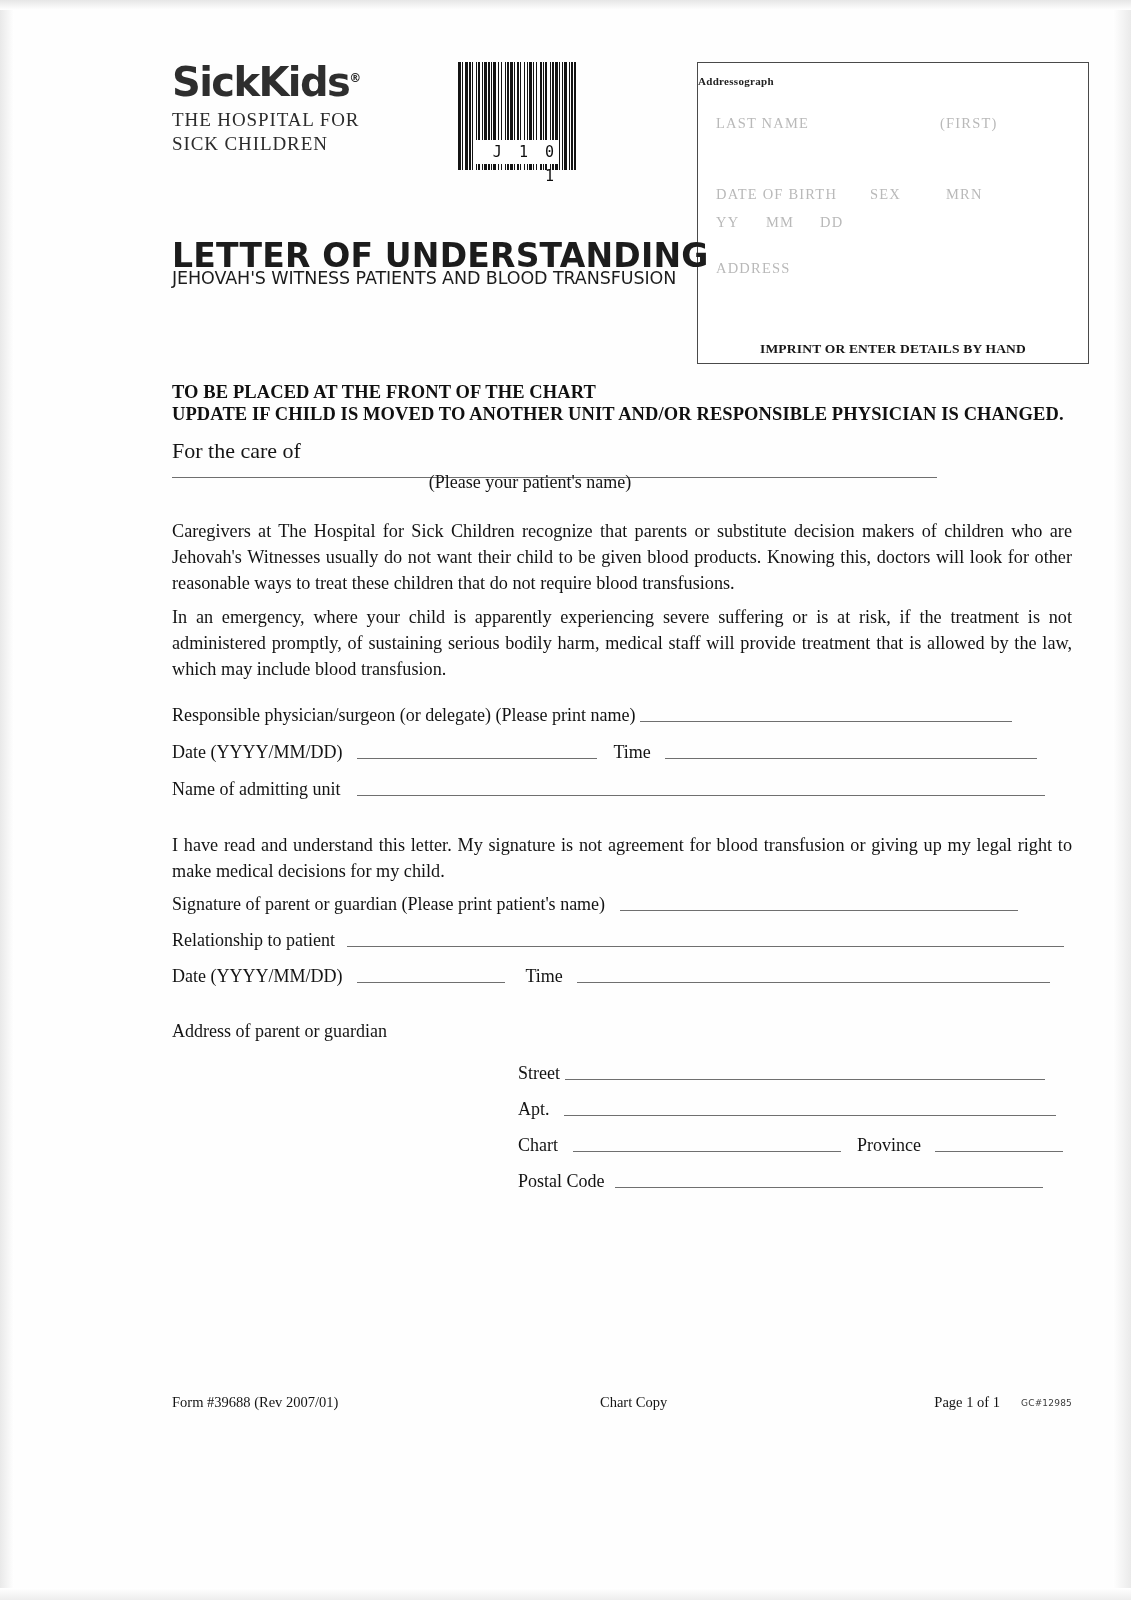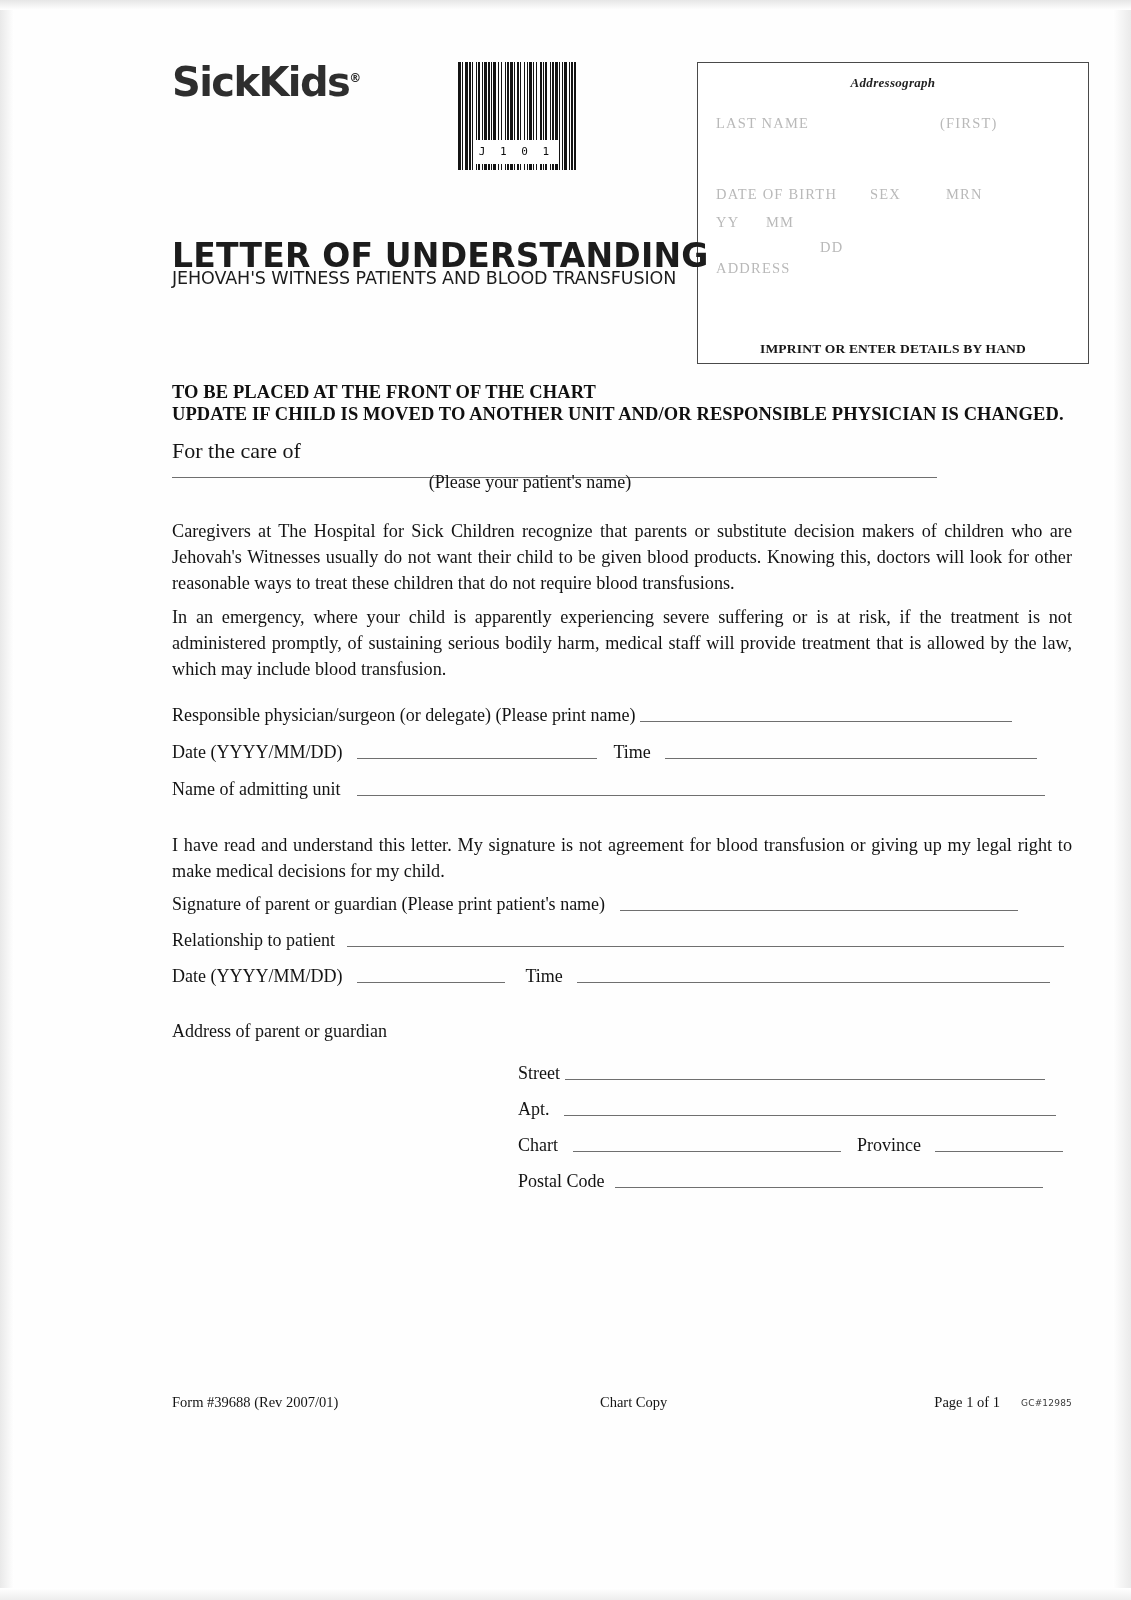--- a/index.html
+++ b/index.html
@@ -79,60 +79,58 @@
     position: absolute; left: 0; top: 0; width: 118px; height: 108px;
   }
   .barcode-bars i {
     position: absolute; top: 0; height: 108px; background: #141414;
   }
   .barcode-label {
     position: absolute; left: 16px; top: 78px;
     width: 84px; height: 24px;
     background: #ffffff;
     font-family: "DejaVu Sans Mono", monospace;
-    font-size: 11px;
+    font-size: 15px;
     color: #0d0d0d;
-    text-align: center;
+    text-align: right;
     line-height: 24px;
     letter-spacing: 4px;
     z-index: 5;
   }
 
   
   .addressograph {
     position: absolute; left: 697px; top: 62px;
     width: 392px; height: 302px;
     border: 1px solid #4a4a4a;
     background: #ffffff;
   }
   .addr-title {
     position: absolute; left: 0; right: 0; top: 12px;
-    text-align: center;
-    font-family: "Liberation Serif", serif;
-    font-style: italic;
-    font-weight: bold;
-    font-size: 13px;
+    font-family: "Liberation Serif", serif;
+    font-weight: bold;
+    font-size: 11px;
     color: #222;
     letter-spacing: 0.3px;
   }
   .addr-ghost {
     position: absolute;
     color: #b9b9b9;
     font-family: "Liberation Serif", serif;
     font-size: 14.5px;
     letter-spacing: 1.2px;
   }
   .addr-lastname { left: 18px; top: 52px; }
   .addr-first    { left: 242px; top: 52px; }
   .addr-dob      { left: 18px; top: 123px; }
   .addr-sex      { left: 172px; top: 123px; }
   .addr-mrn      { left: 248px; top: 123px; }
   .addr-yy       { left: 18px; top: 151px; }
   .addr-mm       { left: 68px; top: 151px; }
-  .addr-dd       { left: 122px; top: 151px; margin-top: 25px; }
+  .addr-dd       { left: 122px; top: 151px; }
   .addr-address  { left: 18px; top: 197px; }
   .addr-imprint {
     position: absolute; left: 0; right: 0; bottom: 6px;
     text-align: center;
     font-family: "Liberation Serif", serif;
     font-weight: bold;
     font-size: 13.5px;
     color: #161616;
     letter-spacing: 0.2px;
   }
@@ -267,20 +265,24 @@
 <div class="page">
   <div class="scan-edge-left"></div>
   <div class="scan-edge-right"></div>
   <div class="scan-edge-top"></div>
   <div class="scan-edge-bottom"></div>
 
   <div class="content">
 
     <div class="logo-block">
       <div class="logo-wordmark"><span>SickKids</span><span class="logo-reg">®</span></div>
+      <div class="logo-sub">
+        <div>THE HOSPITAL FOR</div>
+        <div>SICK CHILDREN</div>
+      </div>
     </div>
 
     <div class="barcode-wrap">
       <div class="barcode-bars" id="barcode-bars">
           <i style="left: 0px; width: 3px;"></i>
           <i style="left: 4px; width: 1px;"></i>
           <i style="left: 7px; width: 3px;"></i>
           <i style="left: 11px; width: 2px;"></i>
           <i style="left: 14px; width: 1px;"></i>
           <i style="left: 18px; width: 1px;"></i>

